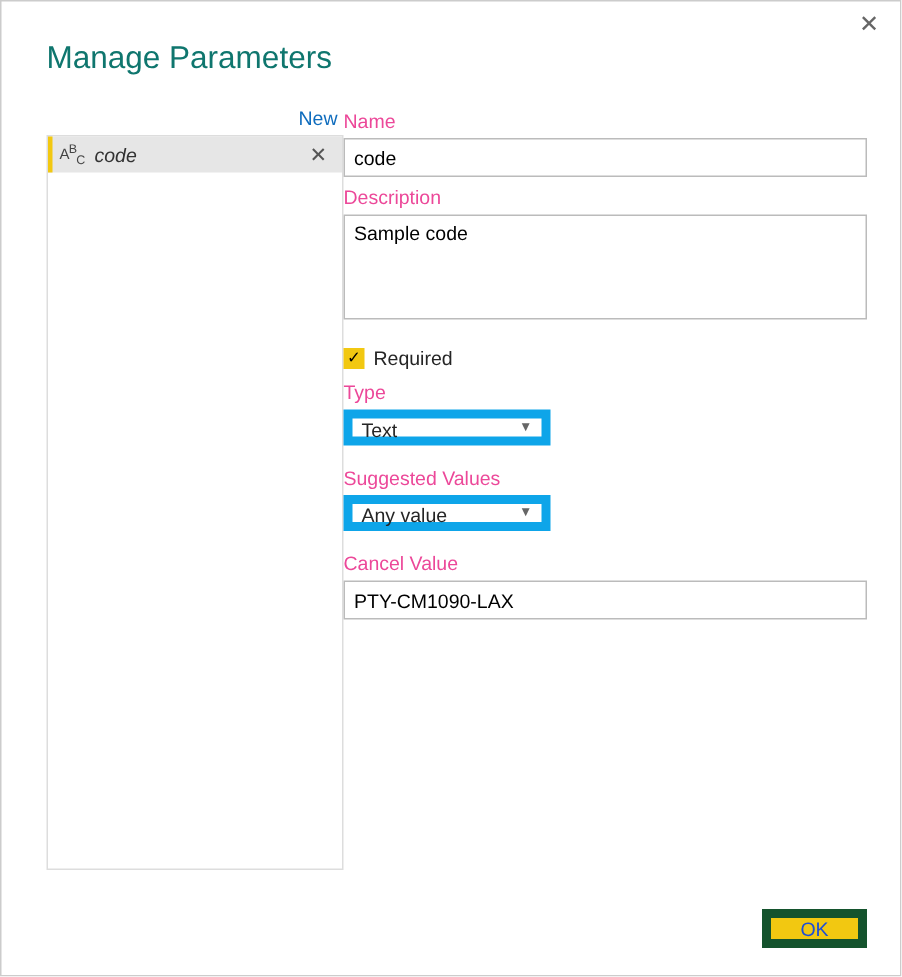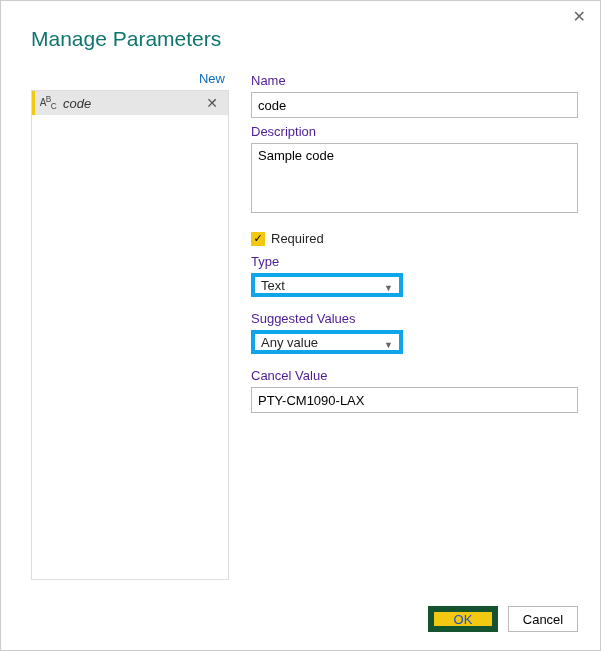--- a/index.html
+++ b/index.html
@@ -31,21 +31,20 @@
   .title {
     font-size: 21px;
     font-weight: 300;
     color: #0f766e;
     padding: 26px 0 0 30px;
     font-family: "Segoe UI Light", "Segoe UI", Arial, sans-serif;
   }
   .content {
     display: flex;
     padding: 20px 22px 0 30px;
-    gap: 22px;
     flex: 1;
     min-height: 0;
   }
   .left-panel {
     width: 198px;
     display: flex;
     flex-direction: column;
   }
   .new-link {
     text-align: right;
@@ -88,21 +87,21 @@
     cursor: pointer;
     padding: 0 2px;
   }
   .right-panel {
     flex: 1;
     display: flex;
     flex-direction: column;
     gap: 4px;
   }
   .field-label {
-    color: #4c1d95;
+    color: #ec4899;
     font-size: 13px;
     margin-top: 2px;
   }
   .text-input {
     width: 100%;
     border: 1px solid #bbb;
     padding: 4px 6px;
     font-family: inherit;
     font-size: 13px;
     height: 26px;
@@ -128,25 +127,25 @@
     height: 14px;
     background: #f2c811;
     display: flex;
     align-items: center;
     justify-content: center;
     font-size: 11px;
     color: #000;
     cursor: pointer;
   }
   .select {
-    width: 152px;
-    border: 4px solid #0ea5e9;
+    width: 138px;
+    border: 6px solid #0ea5e9;
     height: 24px;
     display: flex;
-    align-items: flex-end;
+    align-items: flex-start;
     justify-content: space-between;
     padding: 0 6px;
     cursor: pointer;
     margin-bottom: 8px;
   }
   .select .arrow {
     font-size: 9px;
     color: #666;
   }
   .footer {
@@ -218,15 +217,14 @@
       </div>
 
       <div class="field-label">Cancel Value</div>
       <input class="text-input" value="PTY-CM1090-LAX" style="">
 
     </div>
   </div>
 
   <div class="footer">
     <button class="btn btn-primary">OK</button>
-    <button class="btn">Cancel</button>
   </div>
 </div>
 
 </body></html>

